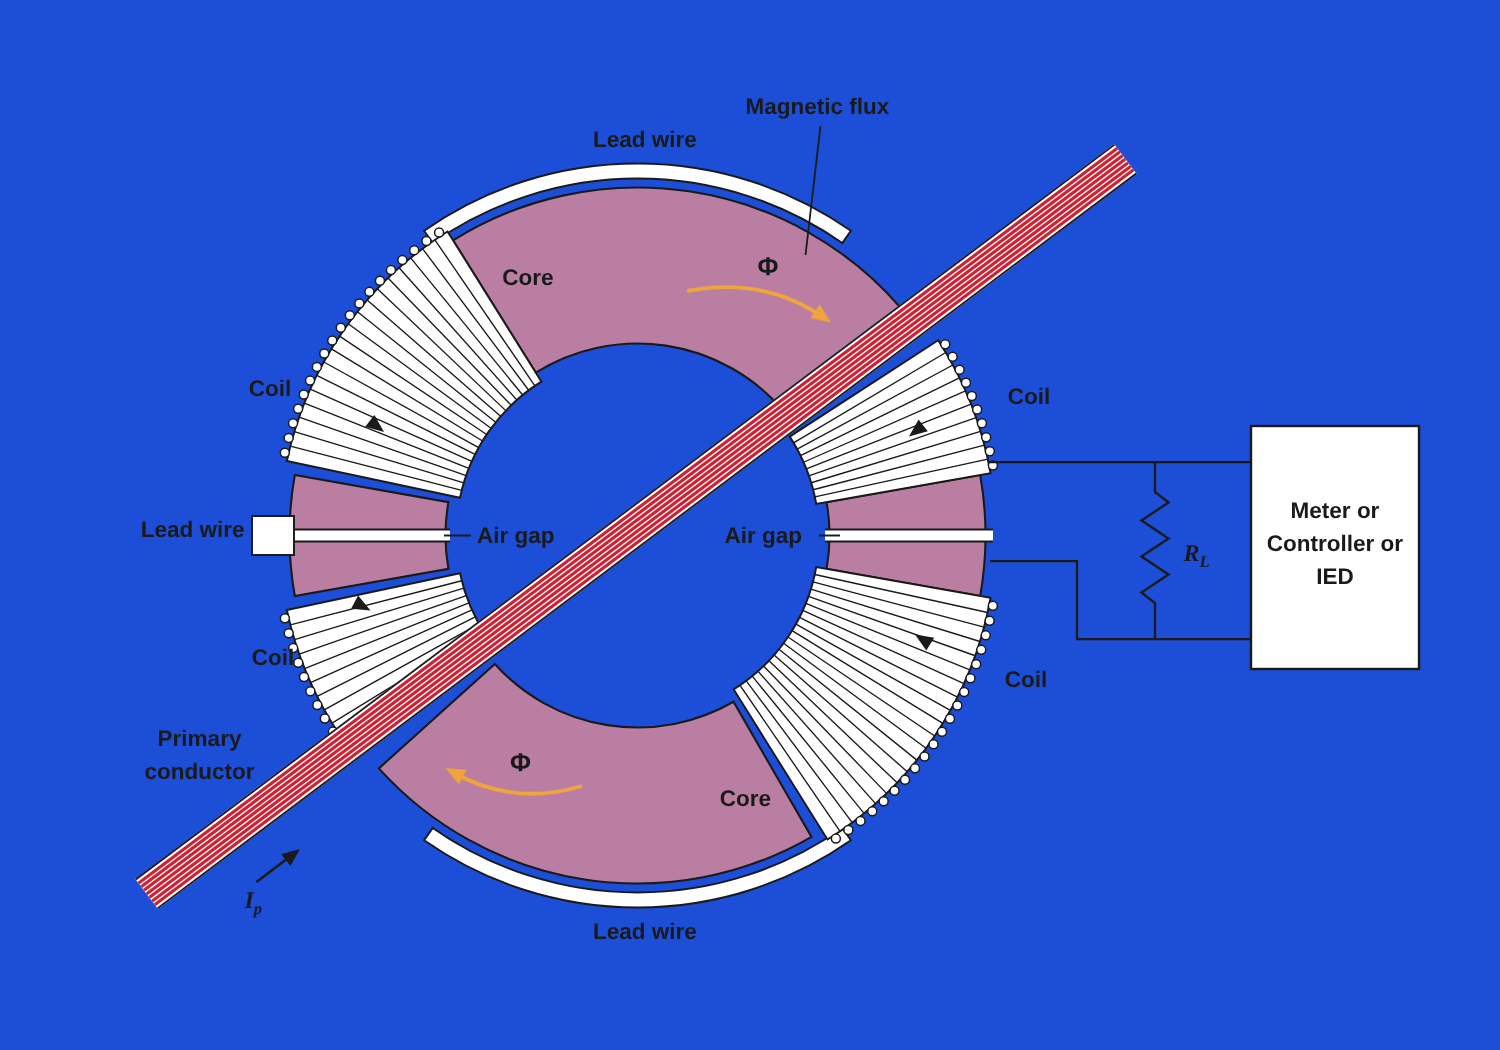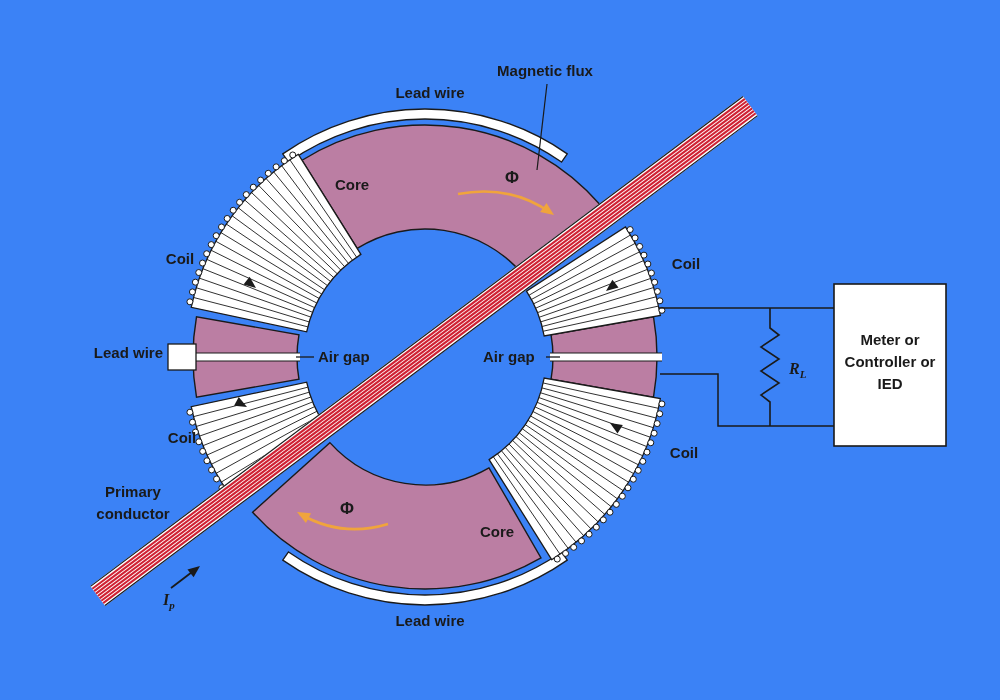--- a/index.html
+++ b/index.html
@@ -1,16 +1,16 @@
 <!DOCTYPE html>
 <html><head>
 <meta charset="utf-8">
 <style>
   html,body { margin:0; padding:0; background:#ffffff; }
-  .stage { width:1000px; height:700px; position:relative; background:#3b82f6; overflow:hidden; }
+  .stage { width:1000px; height:700px; position:relative; background:#1d4ed8; overflow:hidden; }
   svg { display:block; }
   .lbl  { font-family:"Liberation Sans",sans-serif; font-weight:700; font-size:15px; fill:#1a1a1a; }
   .phi  { font-size:17px; }
   .math { font-family:"Liberation Serif",serif; font-style:italic; font-weight:700; font-size:16px; fill:#1a1a1a; }
   .sub  { font-size:11px; }
 </style>
 </head>
 <body>
 
 <div class="stage">

